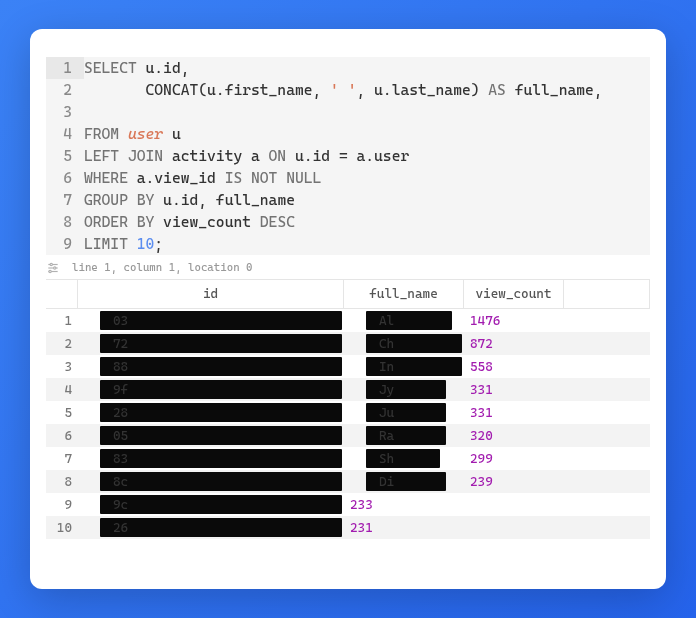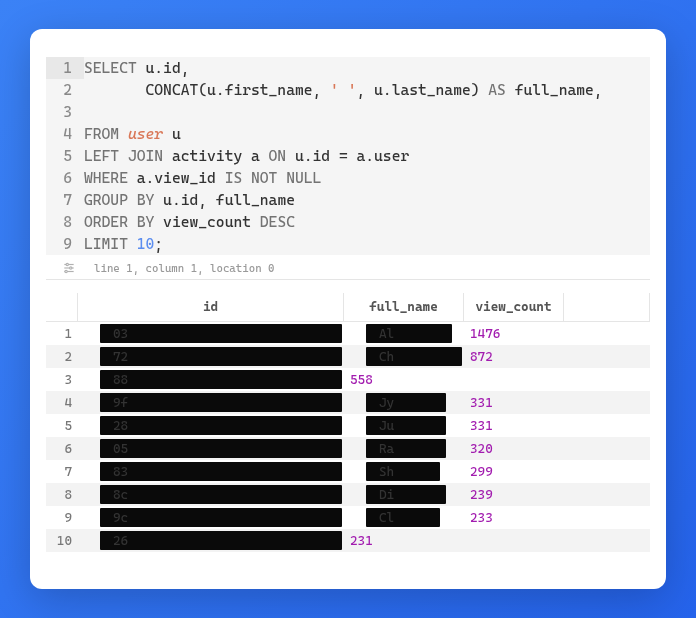--- a/index.html
+++ b/index.html
@@ -44,41 +44,40 @@
   .code {
     white-space: pre;
     color: #333;
   }
   .kw { color: #737373; font-weight: 500; }
   .kw2 { color: #d97757; font-style: italic; }
   .str { color: #d97757; }
   .num { color: #5b8def; }
   .status {
     display: flex;
-    align-items: center;
-    gap: 18px;
-    padding: 6px 16px 4px 32px;
+    align-items: flex-start;
+    gap: 12px;
+    padding: 6px 16px 4px 16px;
     color: #999;
     font-size: 11px;
   }
   .status svg { opacity: 0.5; }
   .results {
     flex: 1;
     margin: 0 16px 20px 16px;
     border-top: 1px solid #e5e5e5;
     font-size: 13px;
   }
   .results-header {
     display: grid;
     grid-template-columns: 32px 266px 120px 100px 1fr;
     border-bottom: 1px solid #e5e5e5;
     line-height: 24px;
     color: #555;
-    font-weight: 700;
-    margin-top: 13px;
+    font-weight: 400;
   }
   .results-header > div {
     border-right: 1px solid #e5e5e5;
     text-align: center;
     padding: 2px 6px;
   }
   .results-header > div:first-child { border-left: none; }
   .row {
     display: grid;
     grid-template-columns: 32px 266px 120px 100px 1fr;
@@ -185,20 +184,21 @@
         <div class="row alt">
           <div class="rn">2</div>
           <div class="cell-id"><span class="prefix">72</span><span class="redact"></span></div>
           <div class="cell-name"><span class="prefix">Ch</span><span class="redact" style="right:2px"></span></div>
           <div class="vc">872</div>
           <div></div>
         </div>
         <div class="row">
           <div class="rn">3</div>
           <div class="cell-id"><span class="prefix">88</span><span class="redact"></span></div>
+          <div class="cell-name"><span class="prefix">In</span><span class="redact" style="right:2px"></span></div>
           <div class="vc">558</div>
           <div></div>
         </div>
         <div class="row alt">
           <div class="rn">4</div>
           <div class="cell-id"><span class="prefix">9f</span><span class="redact"></span></div>
           <div class="cell-name"><span class="prefix">Jy</span><span class="redact" style="right:18px"></span></div>
           <div class="vc">331</div>
           <div></div>
         </div>
@@ -226,21 +226,20 @@
         <div class="row alt">
           <div class="rn">8</div>
           <div class="cell-id"><span class="prefix">8c</span><span class="redact"></span></div>
           <div class="cell-name"><span class="prefix">Di</span><span class="redact" style="right:18px"></span></div>
           <div class="vc">239</div>
           <div></div>
         </div>
         <div class="row">
           <div class="rn">9</div>
           <div class="cell-id"><span class="prefix">9c</span><span class="redact"></span></div>
-          <div class="cell-name"><span class="prefix">Cl</span><span class="redact" style="right:24px"></span></div>
           <div class="vc">233</div>
           <div></div>
         </div>
         <div class="row alt">
           <div class="rn">10</div>
           <div class="cell-id"><span class="prefix">26</span><span class="redact"></span></div>
           <div class="vc">231</div>
           <div></div>
         </div>
       </div>

